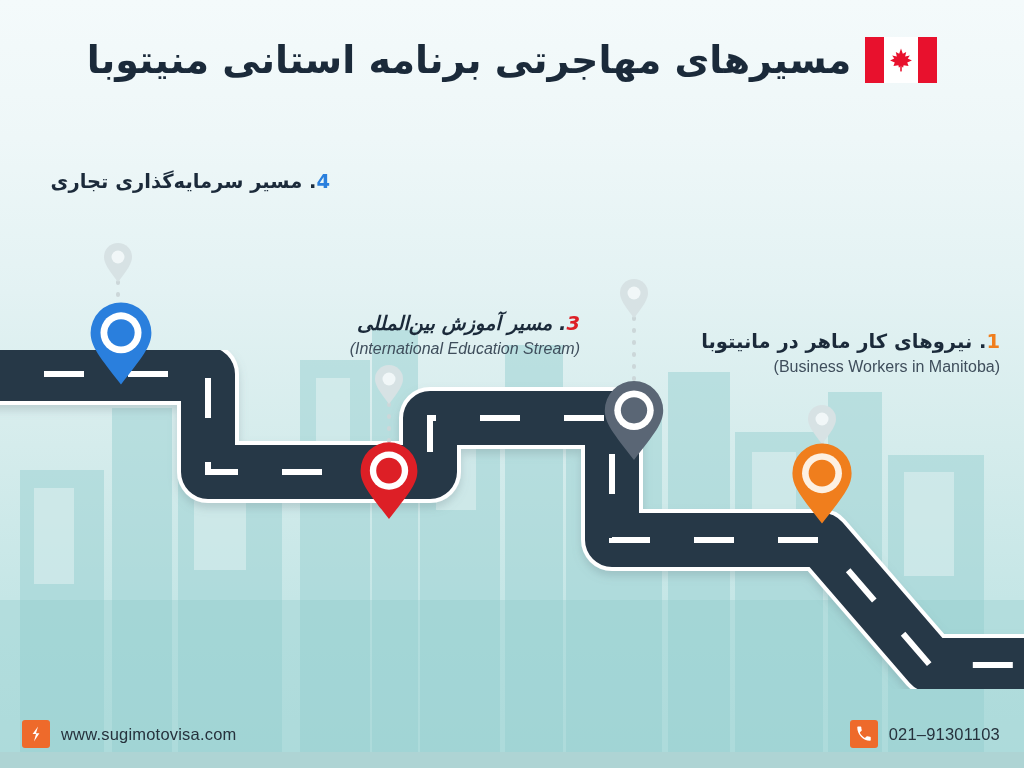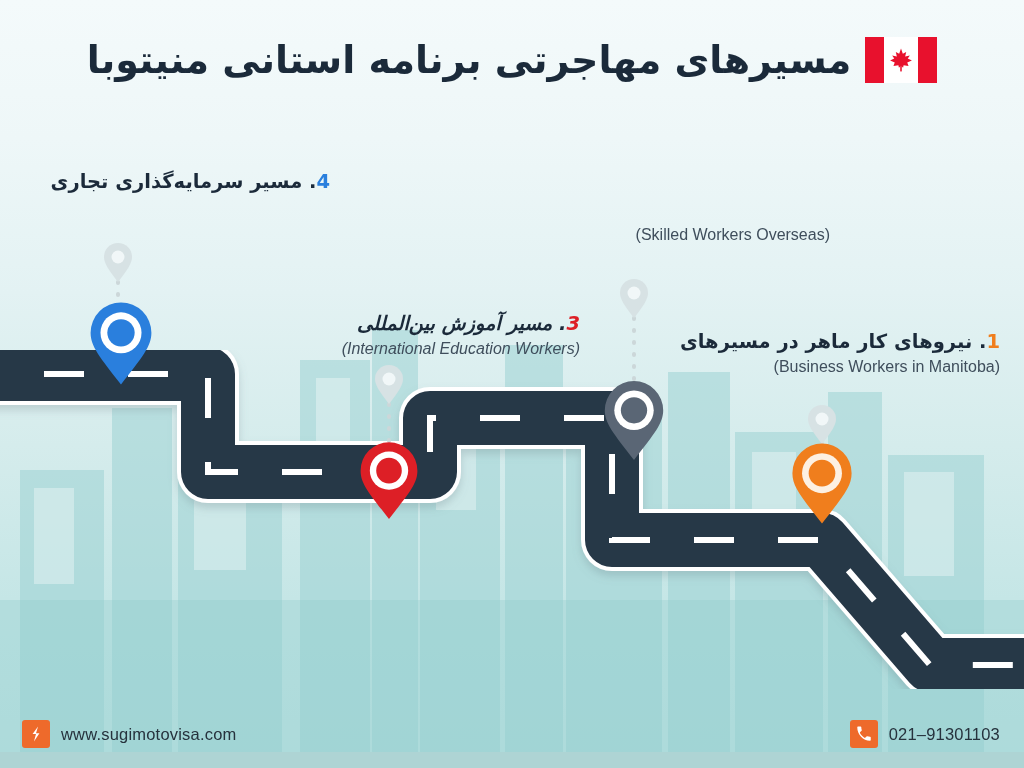--- a/index.html
+++ b/index.html
@@ -274,33 +274,32 @@
     <div class="title-text">مسیرهای مهاجرتی برنامه استانی منیتوبا</div>
   </div>
 
   <div class="label" style="left:0px; top:170px; width:330px;">
     <div class="fa">
       <span class="num" style="color:#2a7fdd;">4</span><span>. </span><span>مسیر سرمایه‌گذاری تجاری</span>
     </div>
   </div>
 
   <div class="label" style="left:440px; top:222px; width:390px;">
-    <div class="en">(Skilled Workers Overseas)</div>
   </div>
 
   <div class="label" style="left:290px; top:312px; width:290px;font-style:italic;">
     <div class="fa">
       <span class="num" style="color:#dd1f26;">3</span><span>. </span><span>مسیر آموزش بین‌المللی</span>
     </div>
-    <div class="en">(International Education Workers)</div>
+    <div class="en">(International Education Stream)</div>
   </div>
 
   <div class="label" style="left:690px; top:330px; width:310px;">
     <div class="fa">
-      <span class="num" style="color:#f07e1d;">1</span><span>. </span><span>نیروهای کار ماهر در مسیرهای</span>
+      <span class="num" style="color:#f07e1d;">1</span><span>. </span><span>نیروهای کار ماهر در مانیتوبا</span>
     </div>
     <div class="en">(Business Workers in Manitoba)</div>
   </div>
 
   <div class="footer-strip"></div>
 
   <div class="footer-item left">
     <div class="footer-badge">
       <svg viewBox="0 0 32 32" width="22" height="22">
         <path fill="#ffffff" d="M19 5 L11 16 L16 16 L13 27 L21 15 L16 15 Z"></path>

